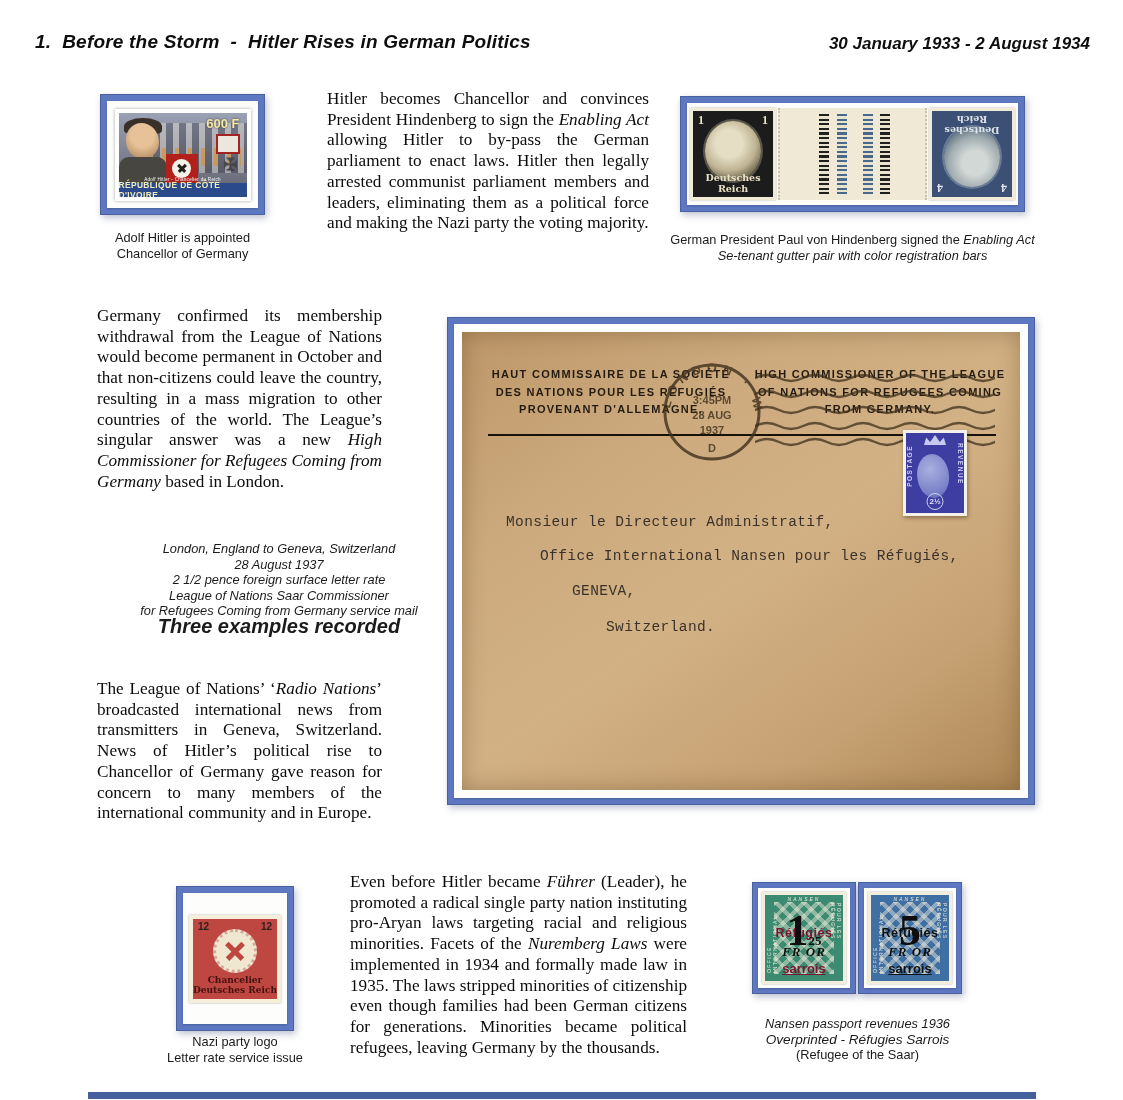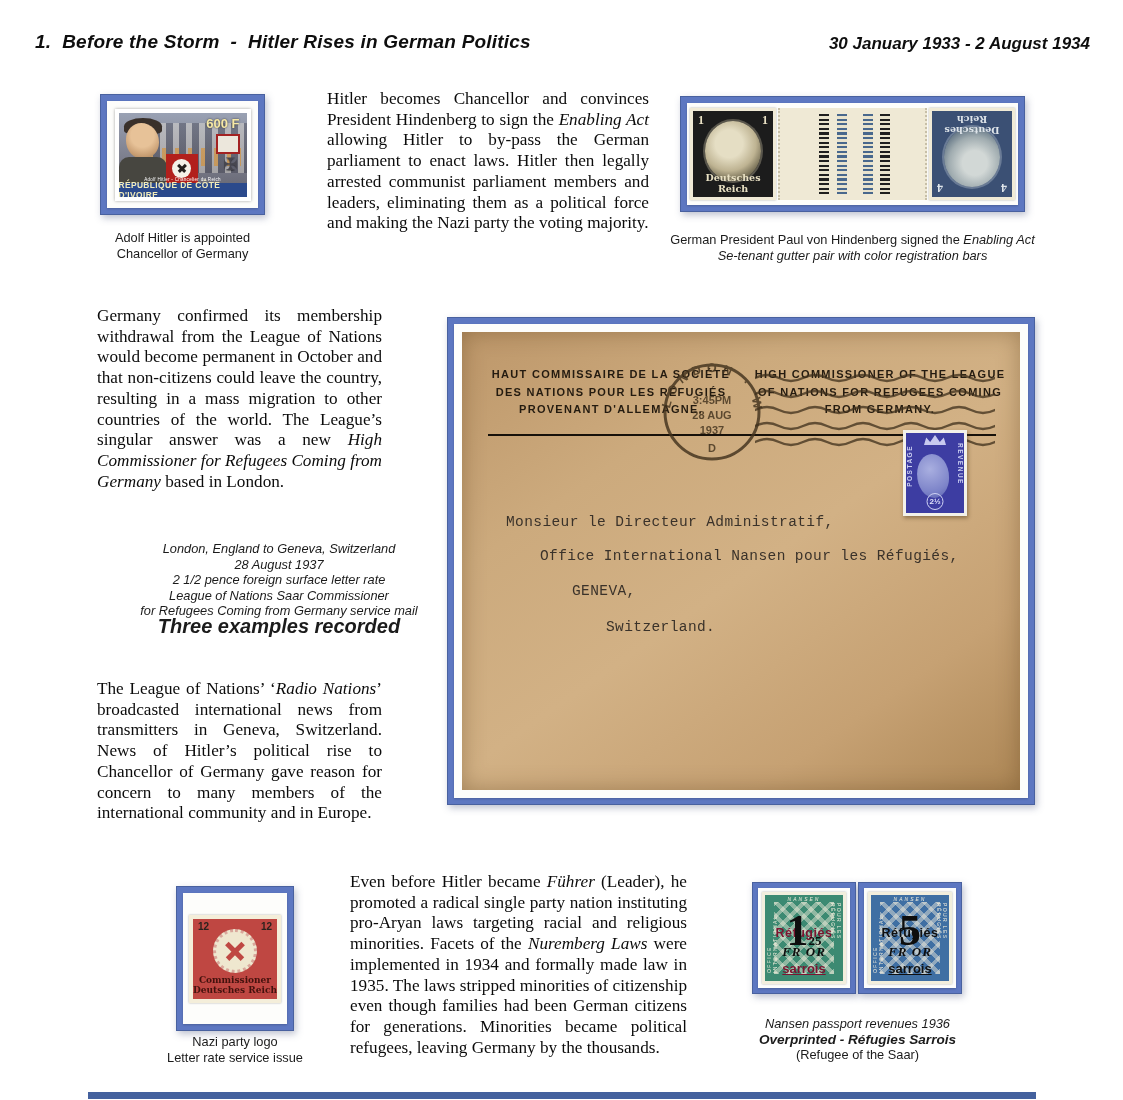--- a/index.html
+++ b/index.html
@@ -17,21 +17,21 @@
   .it { font-style:italic; }
 
   
   .caption { position:absolute; font-size:12.8px; line-height:15.6px; color:#1b1b1b; text-align:center; }
   .caption .ital { font-style:italic; }
   .cover-caption { position:absolute; left:130px; top:541px; width:298px; text-align:center;
                    font-style:italic; font-size:12.8px; line-height:15.6px; color:#1b1b1b; }
   .cover-caption .bold-line { font-family:Liberation Sans, sans-serif; font-style:italic; font-weight:700;
                               font-size:20px; margin-top:0; }
   .nansen-caption .l1 { font-style:italic; }
-  .nansen-caption .l2 { font-style:italic; font-weight:700; font-size:13.6px; }
+  .nansen-caption .l2 { font-style:italic; font-weight:400; font-size:13.6px; }
 
   
   .mount { position:absolute; background:#5d77c1; box-shadow: inset 0 0 0 1px #49619f, 2px 3px 7px rgba(70,80,120,.35); }
   .mat { position:absolute; inset:7px; background:#fdfdfb; box-shadow:0 1px 2px rgba(0,0,0,.2);
          display:flex; align-items:center; justify-content:center; }
 
   
   .hitler-stamp { width:136px; height:92px; background:#fff; position:relative; box-shadow:0 0 3px rgba(0,0,0,.35); }
   .hs-art { position:absolute; inset:4px; background:linear-gradient(180deg,#9aa2b4 0%,#848796 40%,#62626e 100%); overflow:hidden; }
   .hs-cols { position:absolute; left:22%; right:0; top:12%; height:60%;
@@ -297,21 +297,21 @@
   <div class="mount" style="left:176px; top:886px; width:118px; height:145px;">
     <div class="mat">
       <div class="dienst">
         <div class="dienst-art">
           <span class="d12 l">12</span>
           <span class="d12 r">12</span>
           <div class="d-med">
             <div class="d-glyph"></div>
           </div>
           <div class="d-text">
-            <div>Commissioner</div>
+            <div>Chancelier</div>
             <div>Deutsches Reich</div>
           </div>
         </div>
       </div>
     </div>
   </div>
   <div class="caption" style="left:150px; top:1034px; width:170px;">
     <div>Nazi party logo</div>
     <div>Letter rate service issue</div>
   </div>

